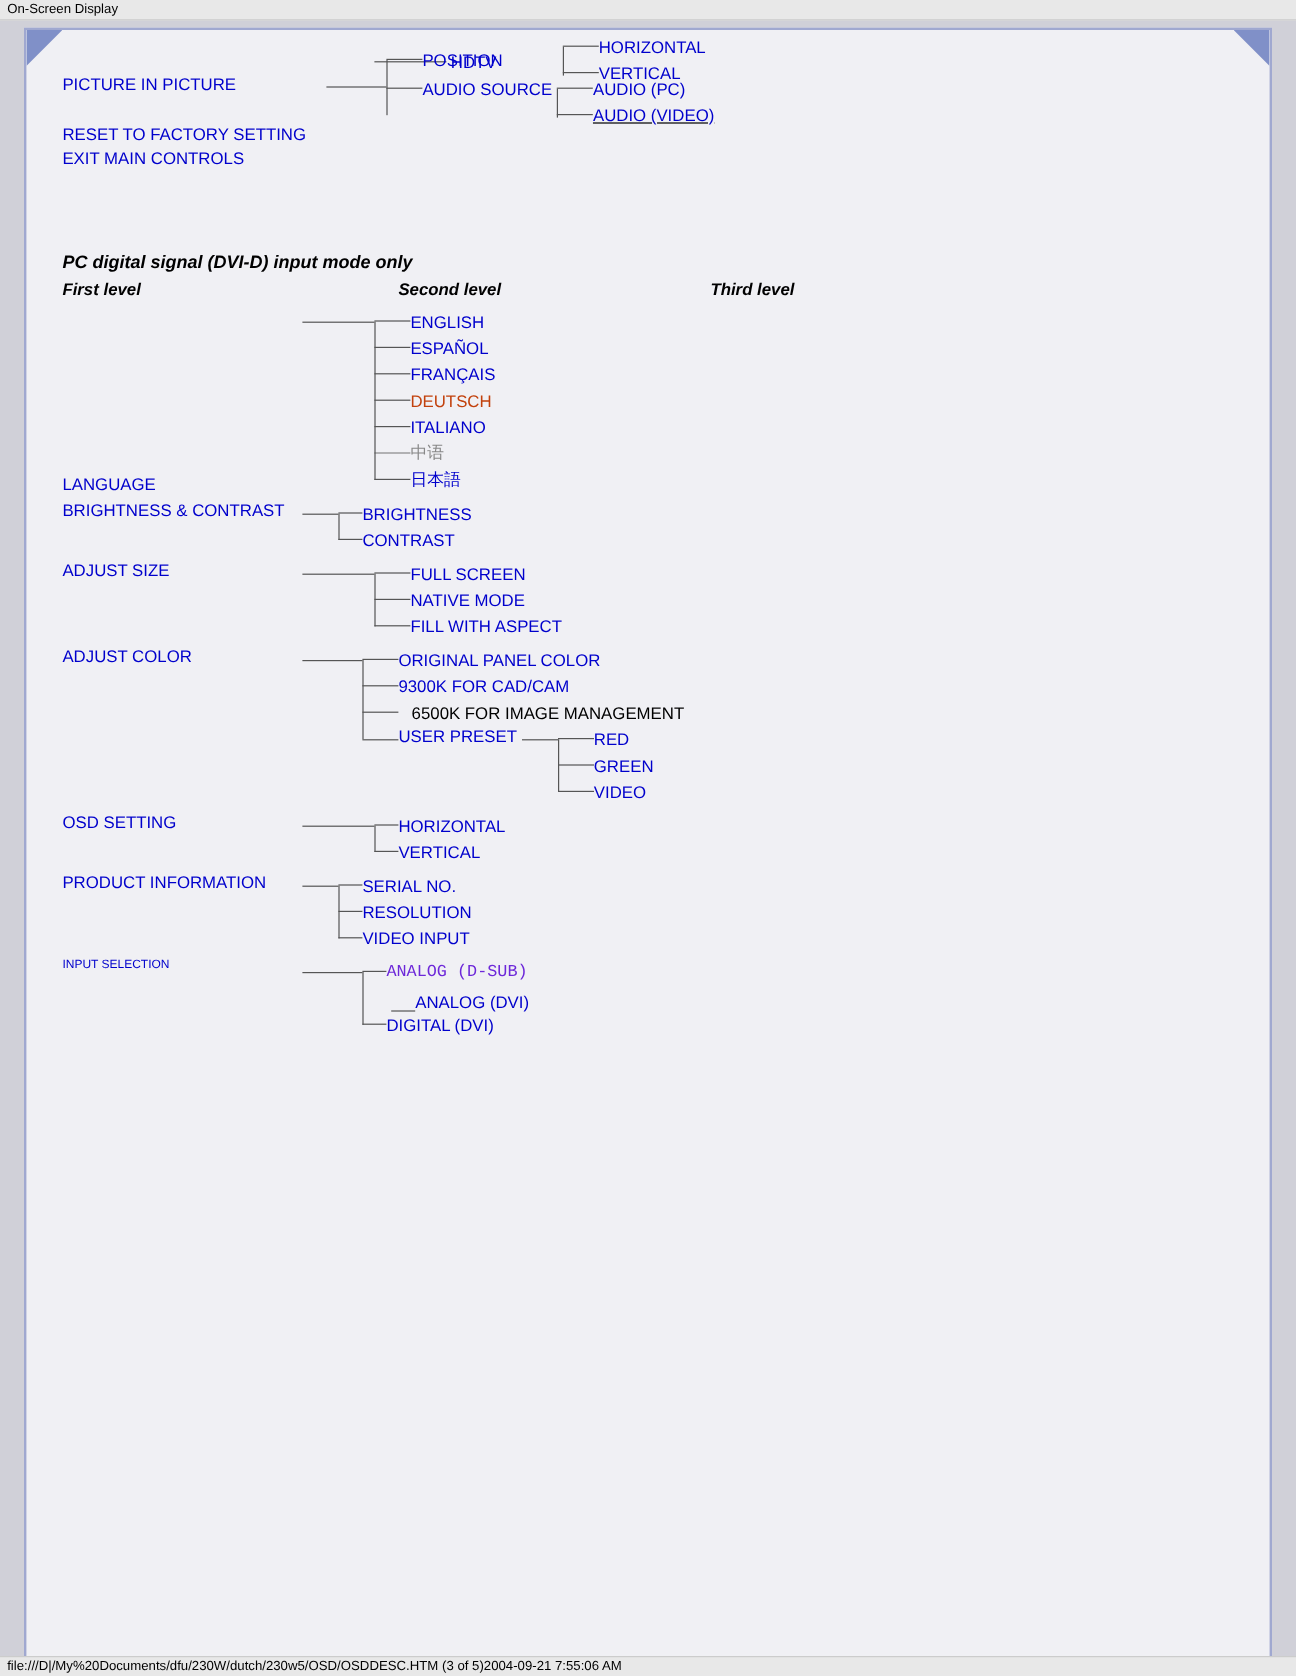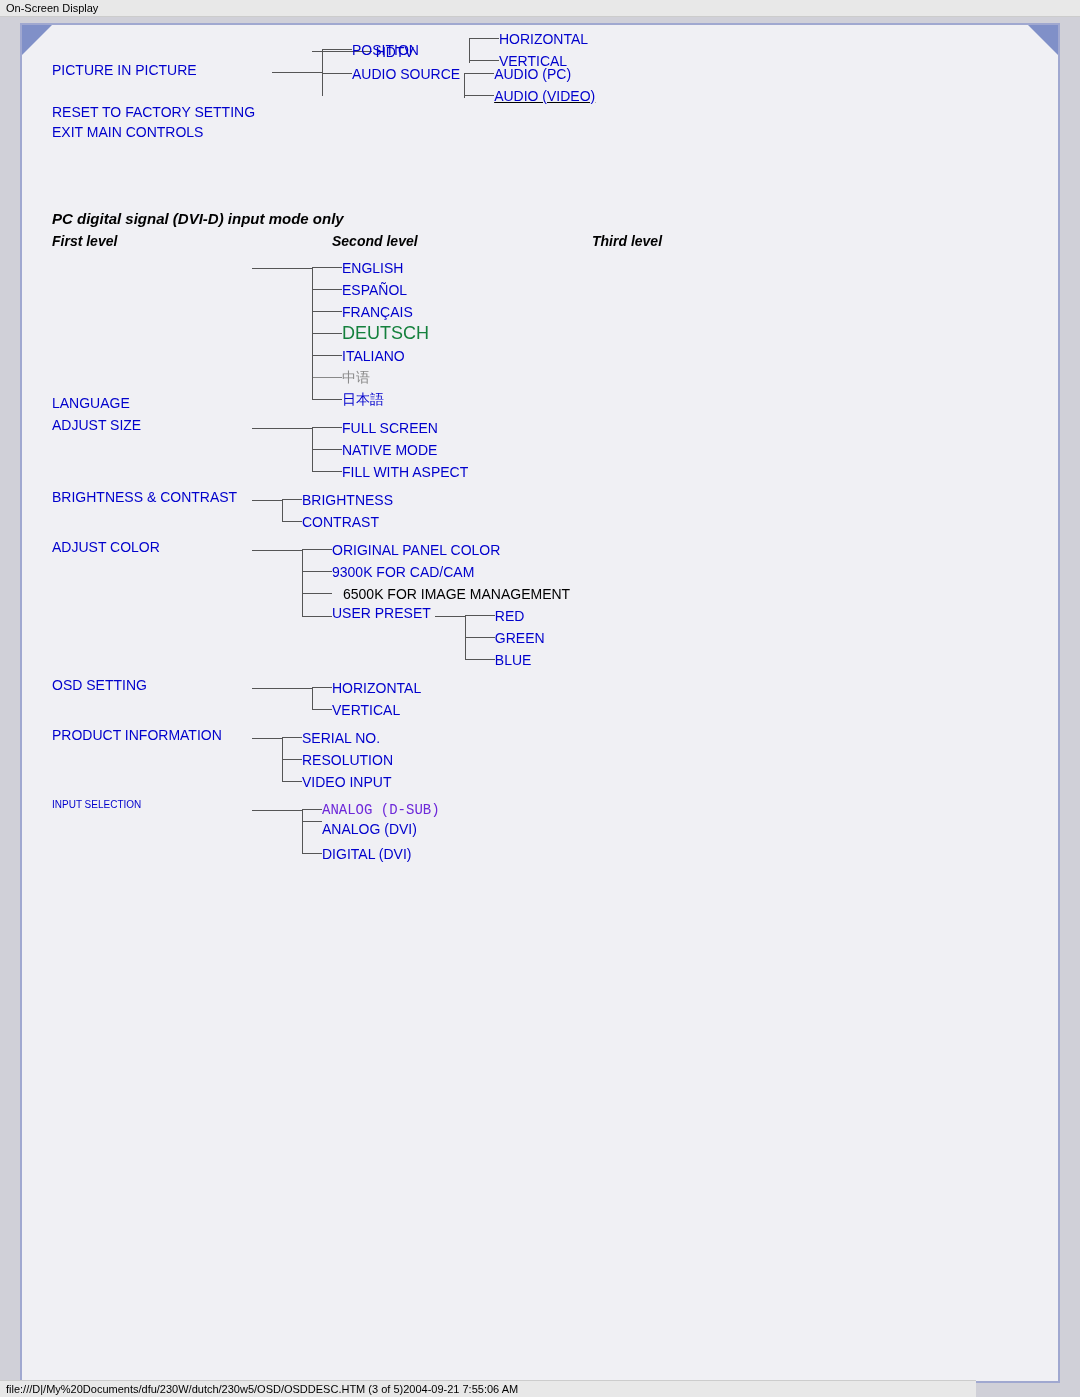--- a/index.html
+++ b/index.html
@@ -39,21 +39,21 @@
       content: '';
       position: absolute;
       top: 0; right: 0;
       width: 30px; height: 30px;
       background: #8090c8;
       clip-path: polygon(0 0, 100% 0, 100% 100%);
     }
     .bottom-bar {
       position: fixed;
       bottom: 0;
-      width: 976px;
+      width: 1080px;
       background: #e8e8e8;
       border-top: 1px solid #ccc;
       padding: 2px 6px;
       font-size: 11px;
       color: #000;
     }
     .menu-section {
       margin-top: 10px;
       position: relative;
     }
@@ -185,73 +185,73 @@
           <div style="display:flex; align-items:center; height:22px;">
               <span style="width:30px; height:1px; background:#555; display:inline-block;"></span>
               <span style="color:#0000cc; font-size:14px;">ESPAÑOL</span>
             </div>
           <div style="display:flex; align-items:center; height:22px;">
               <span style="width:30px; height:1px; background:#555; display:inline-block;"></span>
               <span style="color:#0000cc; font-size:14px;">FRANÇAIS</span>
             </div>
           <div style="display:flex; align-items:center; height:22px;">
               <span style="width:30px; height:1px; background:#555; display:inline-block;"></span>
-              <span style="color:#15803d; font-size:18px;">DEUTSCH</span>
+              <span style="color:#c2410c; font-size:14px;">DEUTSCH</span>
             </div>
           <div style="display:flex; align-items:center; height:22px;">
               <span style="width:30px; height:1px; background:#555; display:inline-block;"></span>
               <span style="color:#0000cc; font-size:14px;">ITALIANO</span>
             </div>
           <div style="display:flex; align-items:center; height:22px;">
               <span style="width:30px; height:1px; background:#888; display:inline-block;"></span>
               <span style="color:#888; font-size:14px;">中语</span>
             </div>
           <div style="display:flex; align-items:center; height:22px;">
               <span style="width:30px; height:1px; background:#555; display:inline-block;"></span>
               <span style="color:#0000cc; font-size:14px;">日本語</span>
             </div>
         </div>
       </div>
     </div>
 
     <div style="display:flex; align-items:flex-start; margin-bottom:6px;">
+      <span style="color:#0000cc; font-size:14px; min-width:200px; padding-top:0px;">BRIGHTNESS &amp; CONTRAST</span>
+      <div style="display:inline-flex; align-items:flex-start;">
+        <span style="display:inline-block; width:30px; height:1px; background:#555; margin-top:11px;"></span>
+        <div style="position:relative;">
+          <div style="position:absolute; left:0; top:11px; width:1px; height:22px; background:#555;"></div>
+          <div style="display:flex; align-items:center; height:22px;">
+              <span style="width:20px; height:1px; background:#555; display:inline-block;"></span>
+              <span style="color:#0000cc; font-size:14px;">BRIGHTNESS</span>
+            </div>
+          <div style="display:flex; align-items:center; height:22px;">
+              <span style="width:20px; height:1px; background:#555; display:inline-block;"></span>
+              <span style="color:#0000cc; font-size:14px;">CONTRAST</span>
+            </div>
+        </div>
+      </div>
+    </div>
+
+    <div style="display:flex; align-items:flex-start; margin-bottom:6px;">
       <span style="color:#0000cc; font-size:14px; min-width:200px; padding-top:0px;">ADJUST SIZE</span>
       <div style="display:inline-flex; align-items:flex-start;">
         <span style="display:inline-block; width:60px; height:1px; background:#555; margin-top:11px;"></span>
         <div style="position:relative;">
           <div style="position:absolute; left:0; top:11px; width:1px; height:44px; background:#555;"></div>
           <div style="display:flex; align-items:center; height:22px;">
               <span style="width:30px; height:1px; background:#555; display:inline-block;"></span>
               <span style="color:#0000cc; font-size:14px;">FULL SCREEN</span>
             </div>
           <div style="display:flex; align-items:center; height:22px;">
               <span style="width:30px; height:1px; background:#555; display:inline-block;"></span>
               <span style="color:#0000cc; font-size:14px;">NATIVE MODE</span>
             </div>
           <div style="display:flex; align-items:center; height:22px;">
               <span style="width:30px; height:1px; background:#555; display:inline-block;"></span>
               <span style="color:#0000cc; font-size:14px;">FILL WITH ASPECT</span>
-            </div>
-        </div>
-      </div>
-    </div>
-
-    <div style="display:flex; align-items:flex-start; margin-bottom:6px;">
-      <span style="color:#0000cc; font-size:14px; min-width:200px; padding-top:0px;">BRIGHTNESS &amp; CONTRAST</span>
-      <div style="display:inline-flex; align-items:flex-start;">
-        <span style="display:inline-block; width:30px; height:1px; background:#555; margin-top:11px;"></span>
-        <div style="position:relative;">
-          <div style="position:absolute; left:0; top:11px; width:1px; height:22px; background:#555;"></div>
-          <div style="display:flex; align-items:center; height:22px;">
-              <span style="width:20px; height:1px; background:#555; display:inline-block;"></span>
-              <span style="color:#0000cc; font-size:14px;">BRIGHTNESS</span>
-            </div>
-          <div style="display:flex; align-items:center; height:22px;">
-              <span style="width:20px; height:1px; background:#555; display:inline-block;"></span>
-              <span style="color:#0000cc; font-size:14px;">CONTRAST</span>
             </div>
         </div>
       </div>
     </div>
 
     <div style="display:flex; align-items:flex-start; margin-bottom:6px;">
       <span style="color:#0000cc; font-size:14px; min-width:200px; padding-top:0px;">ADJUST COLOR</span>
       <div style="display:inline-flex; align-items:flex-start;">
         <span style="display:inline-block; width:50px; height:1px; background:#555; margin-top:11px;"></span>
         <div style="position:relative;">
@@ -278,21 +278,21 @@
               <div style="display:flex; align-items:center; height:22px;">
                   <span style="width:30px; height:1px; background:#555; display:inline-block;"></span>
                   <span style="color:#0000cc; font-size:14px;">RED</span>
                 </div>
               <div style="display:flex; align-items:center; height:22px;">
                   <span style="width:30px; height:1px; background:#555; display:inline-block;"></span>
                   <span style="color:#0000cc; font-size:14px;">GREEN</span>
                 </div>
               <div style="display:flex; align-items:center; height:22px;">
                   <span style="width:30px; height:1px; background:#555; display:inline-block;"></span>
-                  <span style="color:#0000cc; font-size:14px;">BLUE</span>
+                  <span style="color:#0000cc; font-size:14px;">VIDEO</span>
                 </div>
             </div>
           </div>
         </div>
       </div>
     </div>
 
     <div style="display:flex; align-items:flex-start; margin-bottom:6px; margin-top:6px;">
       <span style="color:#0000cc; font-size:14px; min-width:200px; padding-top:0px;">OSD SETTING</span>
       <div style="display:inline-flex; align-items:flex-start;">
@@ -336,21 +336,21 @@
     <div style="display:flex; align-items:flex-start; margin-bottom:6px;">
       <span style="color:#0000cc; font-size:10px; min-width:200px; padding-top:0px;">INPUT SELECTION</span>
       <div style="display:inline-flex; align-items:flex-start;">
         <span style="display:inline-block; width:50px; height:1px; background:#555; margin-top:11px;"></span>
         <div style="position:relative;">
           <div style="position:absolute; left:0; top:11px; width:1px; height:44px; background:#555;"></div>
           <div style="display:flex; align-items:center; height:22px;">
               <span style="width:20px; height:1px; background:#555; display:inline-block;"></span>
               <span style="color:#6d28d9; font-size:14px;font-family:Liberation Mono, monospace;">ANALOG (D-SUB)</span>
             </div>
-          <div style="display:flex; align-items:flex-start; height:22px;">
+          <div style="display:flex; align-items:flex-end; height:22px;margin-left:24px;">
               <span style="width:20px; height:1px; background:#555; display:inline-block;"></span>
               <span style="color:#0000cc; font-size:14px;">ANALOG (DVI)</span>
             </div>
           <div style="display:flex; align-items:center; height:22px;">
               <span style="width:20px; height:1px; background:#555; display:inline-block;"></span>
               <span style="color:#0000cc; font-size:14px;">DIGITAL (DVI)</span>
             </div>
         </div>
       </div>
     </div>

